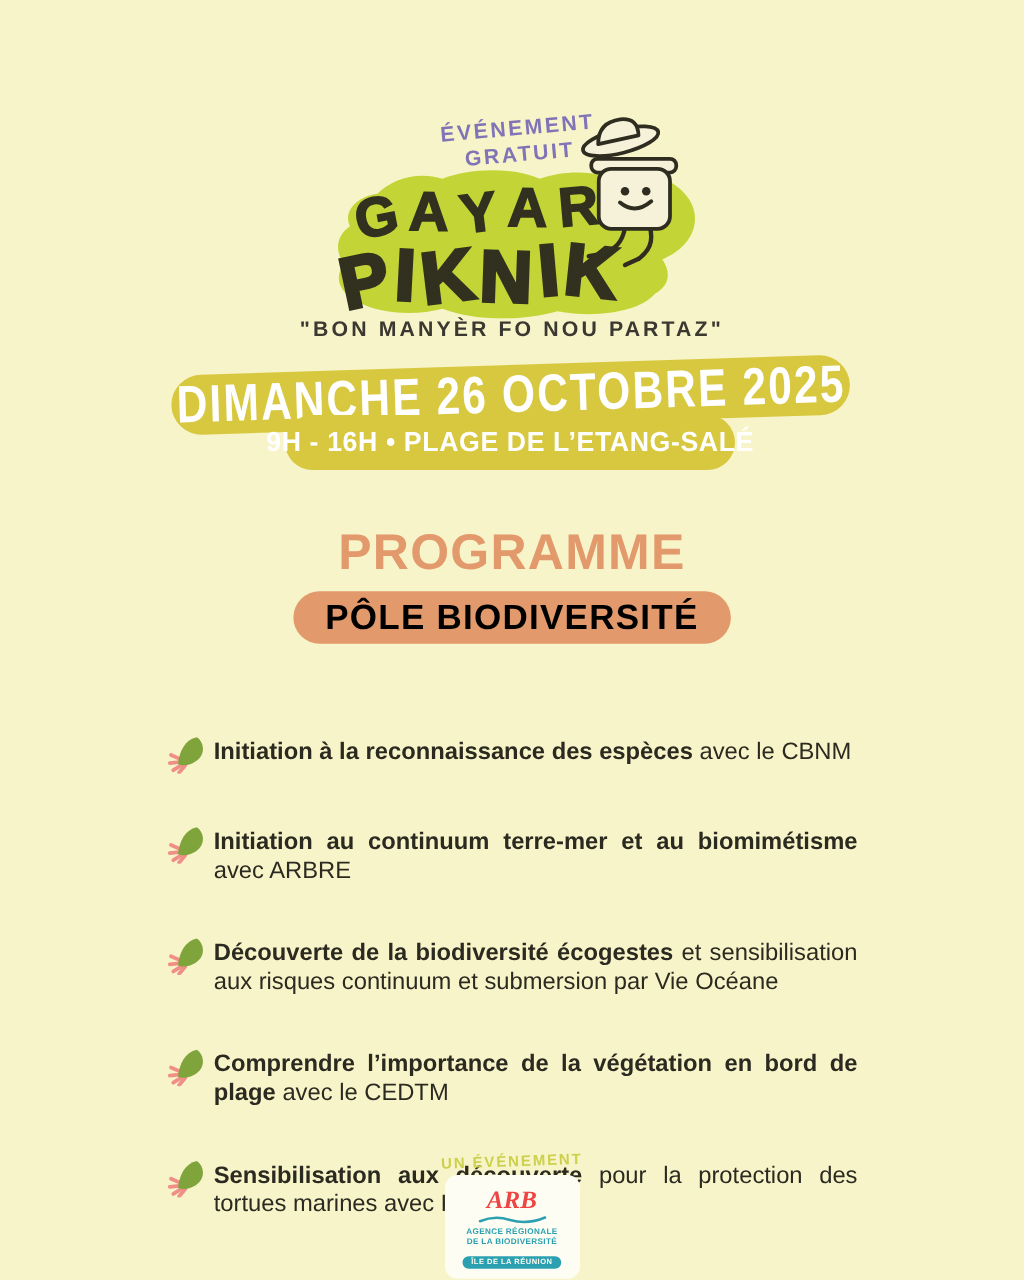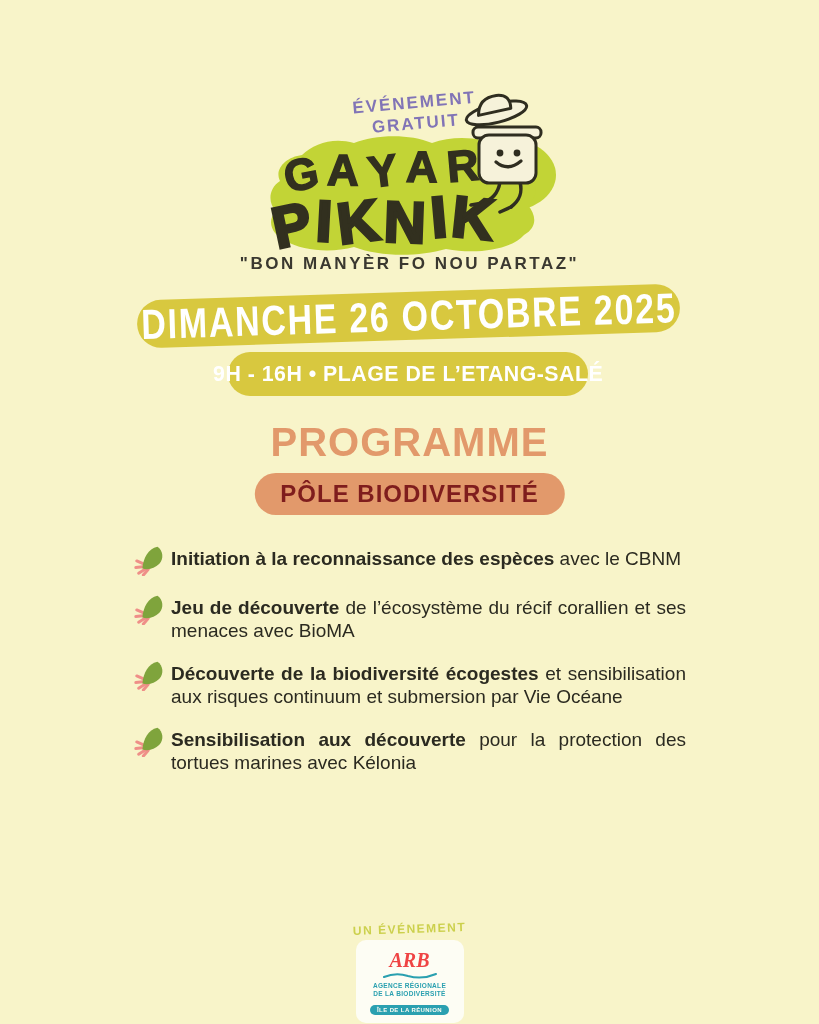--- a/index.html
+++ b/index.html
@@ -37,36 +37,36 @@
   
   .tagline{position:absolute;left:0;top:254px;width:819px;text-align:center;
     color:#3a3830;font-weight:bold;font-size:17px;letter-spacing:2.5px;}
 
   
   .date-banner{position:absolute;left:137px;top:292px;width:543px;height:48px;
     background:#d8c83f;border-radius:26px;transform:rotate(-1.8deg);
     display:flex;align-items:center;justify-content:center;}
   .date-banner span{color:#fff;font-weight:bold;font-size:40px;letter-spacing:2px;
     white-space:nowrap;transform:scaleX(0.85) scaleY(1.05);}
-  .time-pill{position:absolute;left:228px;top:352px;width:360px;height:44px;
+  .time-pill{position:absolute;left:228px;top:332px;width:360px;height:44px;
     background:#d8c83f;border-radius:22px;display:flex;align-items:center;justify-content:center;}
   .time-pill span{color:#fff;font-weight:bold;font-size:22px;letter-spacing:0.5px;white-space:nowrap;
     transform:scaleX(0.97);}
 
   
   .programme-title{position:absolute;left:0;top:420px;width:819px;text-align:center;
     color:#e2996b;font-weight:bold;font-size:40px;letter-spacing:1px;}
   .pole-pill{position:absolute;left:50%;top:473px;transform:translateX(-50%);
     background:#e2996b;border-radius:21px;height:42px;padding:0 26px;
     display:flex;align-items:center;justify-content:center;}
-  .pole-pill span{color:#7f1d1d;font-weight:bold;font-size:24px;letter-spacing:1px;white-space:nowrap;}
+  .pole-pill span{color:#000000;font-weight:bold;font-size:28px;letter-spacing:1px;white-space:nowrap;}
 
   
   .program-list{position:absolute;left:133px;top:547px;width:553px;}
-  .item{display:flex;align-items:flex-start;margin-bottom:20px;}
+  .item{display:flex;align-items:flex-start;margin-bottom:20px;margin-top:43px;}
   .bullet{flex:0 0 32px;width:32px;height:32px;margin-right:6px;margin-top:-3px;}
   .item-text{margin:0;width:515px;text-align:justify;color:#2b2a20;
     font-size:19px;line-height:23px;}
   .item-text .b{font-weight:bold;}
 
   
   .un-evenement{position:absolute;left:0;top:922px;width:819px;text-align:center;
     color:#ccd04c;font-weight:bold;font-size:12px;letter-spacing:1.5px;transform:rotate(-2deg);}
   .arb-card{position:absolute;left:50%;top:940px;transform:translateX(-50%);
     width:100px;background:#fdfdf4;border-radius:10px;padding:5px 4px 7px;text-align:center;}
@@ -153,34 +153,47 @@
       <svg class="bullet" viewBox="0 0 32 34">
         <g stroke="#ef8f88" stroke-width="3.2" stroke-linecap="round">
           <line x1="12" y1="22" x2="3" y2="18"></line>
             <line x1="12" y1="24" x2="2" y2="25"></line>
           <line x1="13" y1="26" x2="5" y2="31"></line>
             <line x1="15" y1="27" x2="10" y2="33"></line>
         </g>
         <circle cx="14" cy="23" r="4.5" fill="#ef8f88"></circle>
         <path d="M9 26 C 10 15 15 5 25 3 C 31 7 32 16 27 21 C 22 26 15 28 9 26 Z" fill="#7fa43c"></path>
       </svg>
-      <p class="item-text"><span class="b">Jeu de découverte</span><span> de l’écosystème du récif corallien et ses menaces avec BioMA</span></p>
+      <p class="item-text"><span class="b">Initiation au continuum terre-mer et au biomimétisme</span><span> avec ARBRE</span></p>
     </div>
     <div class="item">
       <svg class="bullet" viewBox="0 0 32 34">
         <g stroke="#ef8f88" stroke-width="3.2" stroke-linecap="round">
           <line x1="12" y1="22" x2="3" y2="18"></line>
             <line x1="12" y1="24" x2="2" y2="25"></line>
           <line x1="13" y1="26" x2="5" y2="31"></line>
             <line x1="15" y1="27" x2="10" y2="33"></line>
         </g>
         <circle cx="14" cy="23" r="4.5" fill="#ef8f88"></circle>
         <path d="M9 26 C 10 15 15 5 25 3 C 31 7 32 16 27 21 C 22 26 15 28 9 26 Z" fill="#7fa43c"></path>
       </svg>
       <p class="item-text"><span class="b">Découverte de la biodiversité écogestes</span><span> et sensibilisation aux risques continuum et submersion par Vie Océane</span></p>
+    </div>
+    <div class="item">
+      <svg class="bullet" viewBox="0 0 32 34">
+        <g stroke="#ef8f88" stroke-width="3.2" stroke-linecap="round">
+          <line x1="12" y1="22" x2="3" y2="18"></line>
+            <line x1="12" y1="24" x2="2" y2="25"></line>
+          <line x1="13" y1="26" x2="5" y2="31"></line>
+            <line x1="15" y1="27" x2="10" y2="33"></line>
+        </g>
+        <circle cx="14" cy="23" r="4.5" fill="#ef8f88"></circle>
+        <path d="M9 26 C 10 15 15 5 25 3 C 31 7 32 16 27 21 C 22 26 15 28 9 26 Z" fill="#7fa43c"></path>
+      </svg>
+      <p class="item-text"><span class="b">Comprendre l’importance de la végétation en bord de plage</span><span> avec le CEDTM</span></p>
     </div>
     <div class="item">
       <svg class="bullet" viewBox="0 0 32 34">
         <g stroke="#ef8f88" stroke-width="3.2" stroke-linecap="round">
           <line x1="12" y1="22" x2="3" y2="18"></line>
             <line x1="12" y1="24" x2="2" y2="25"></line>
           <line x1="13" y1="26" x2="5" y2="31"></line>
             <line x1="15" y1="27" x2="10" y2="33"></line>
         </g>
         <circle cx="14" cy="23" r="4.5" fill="#ef8f88"></circle>

